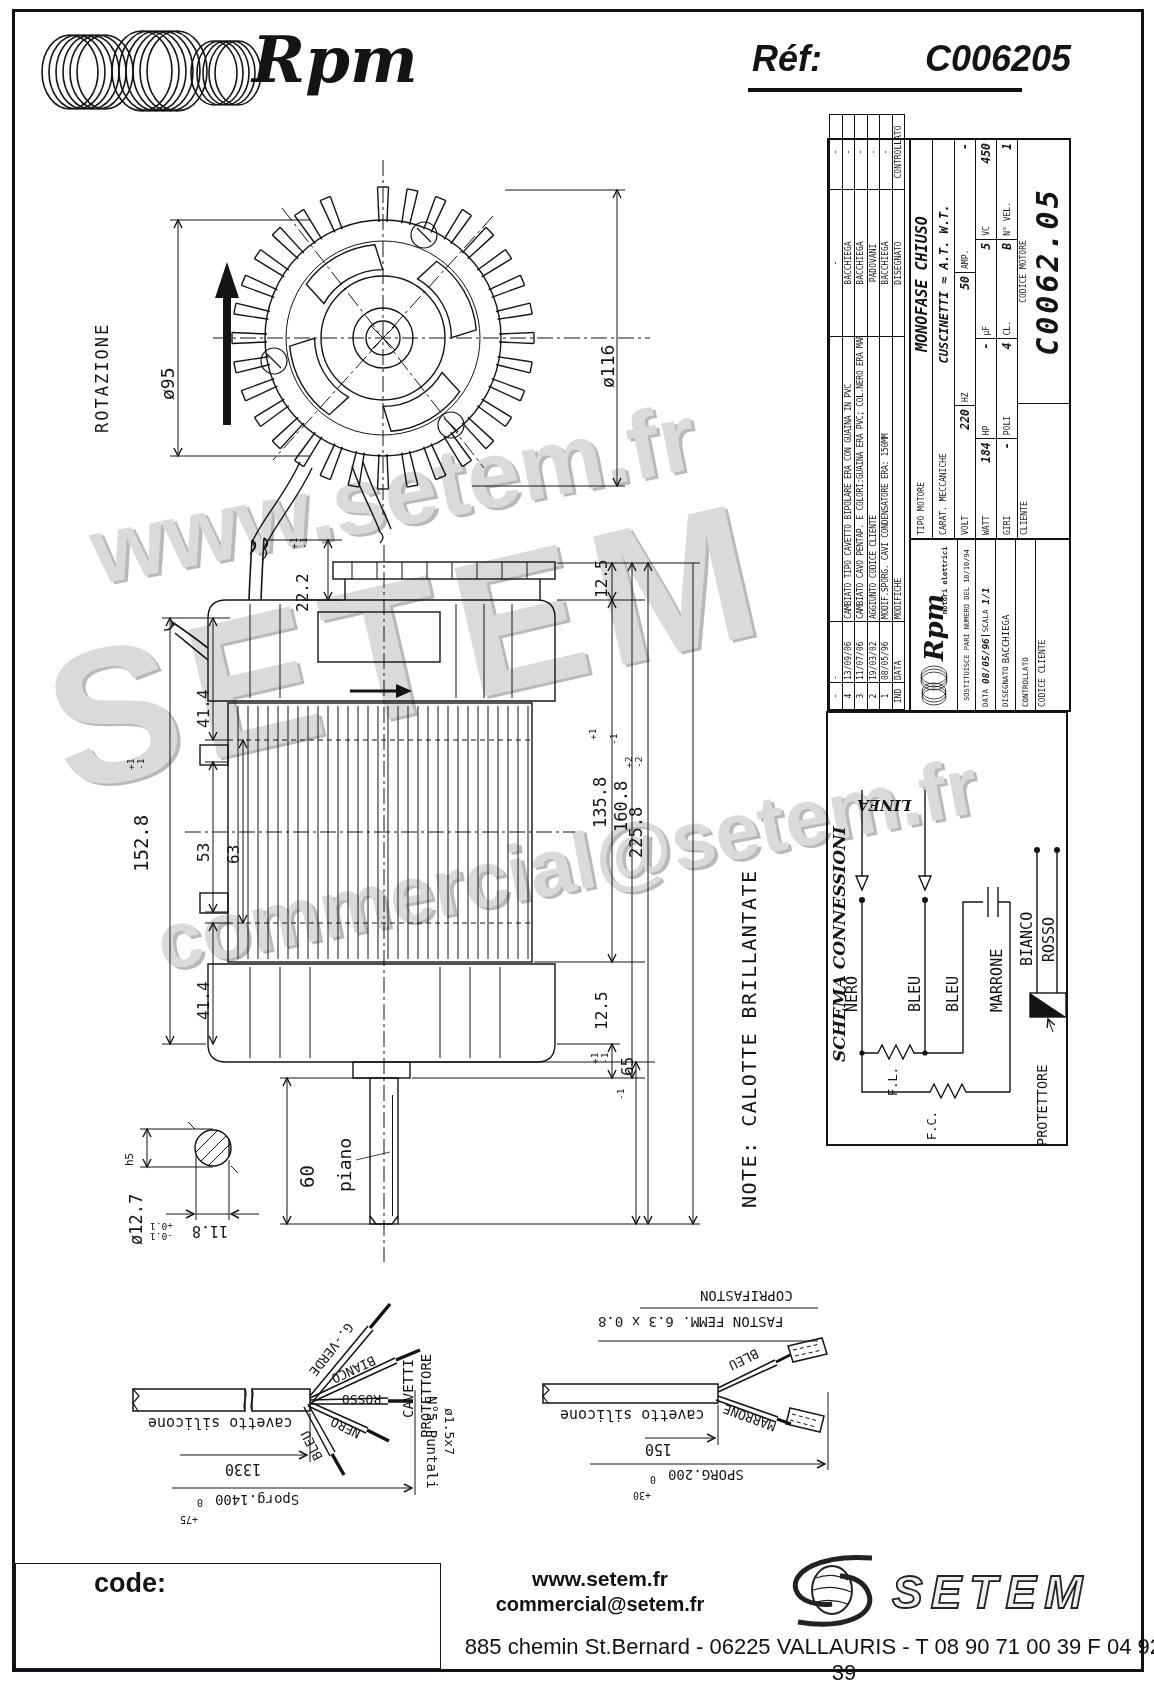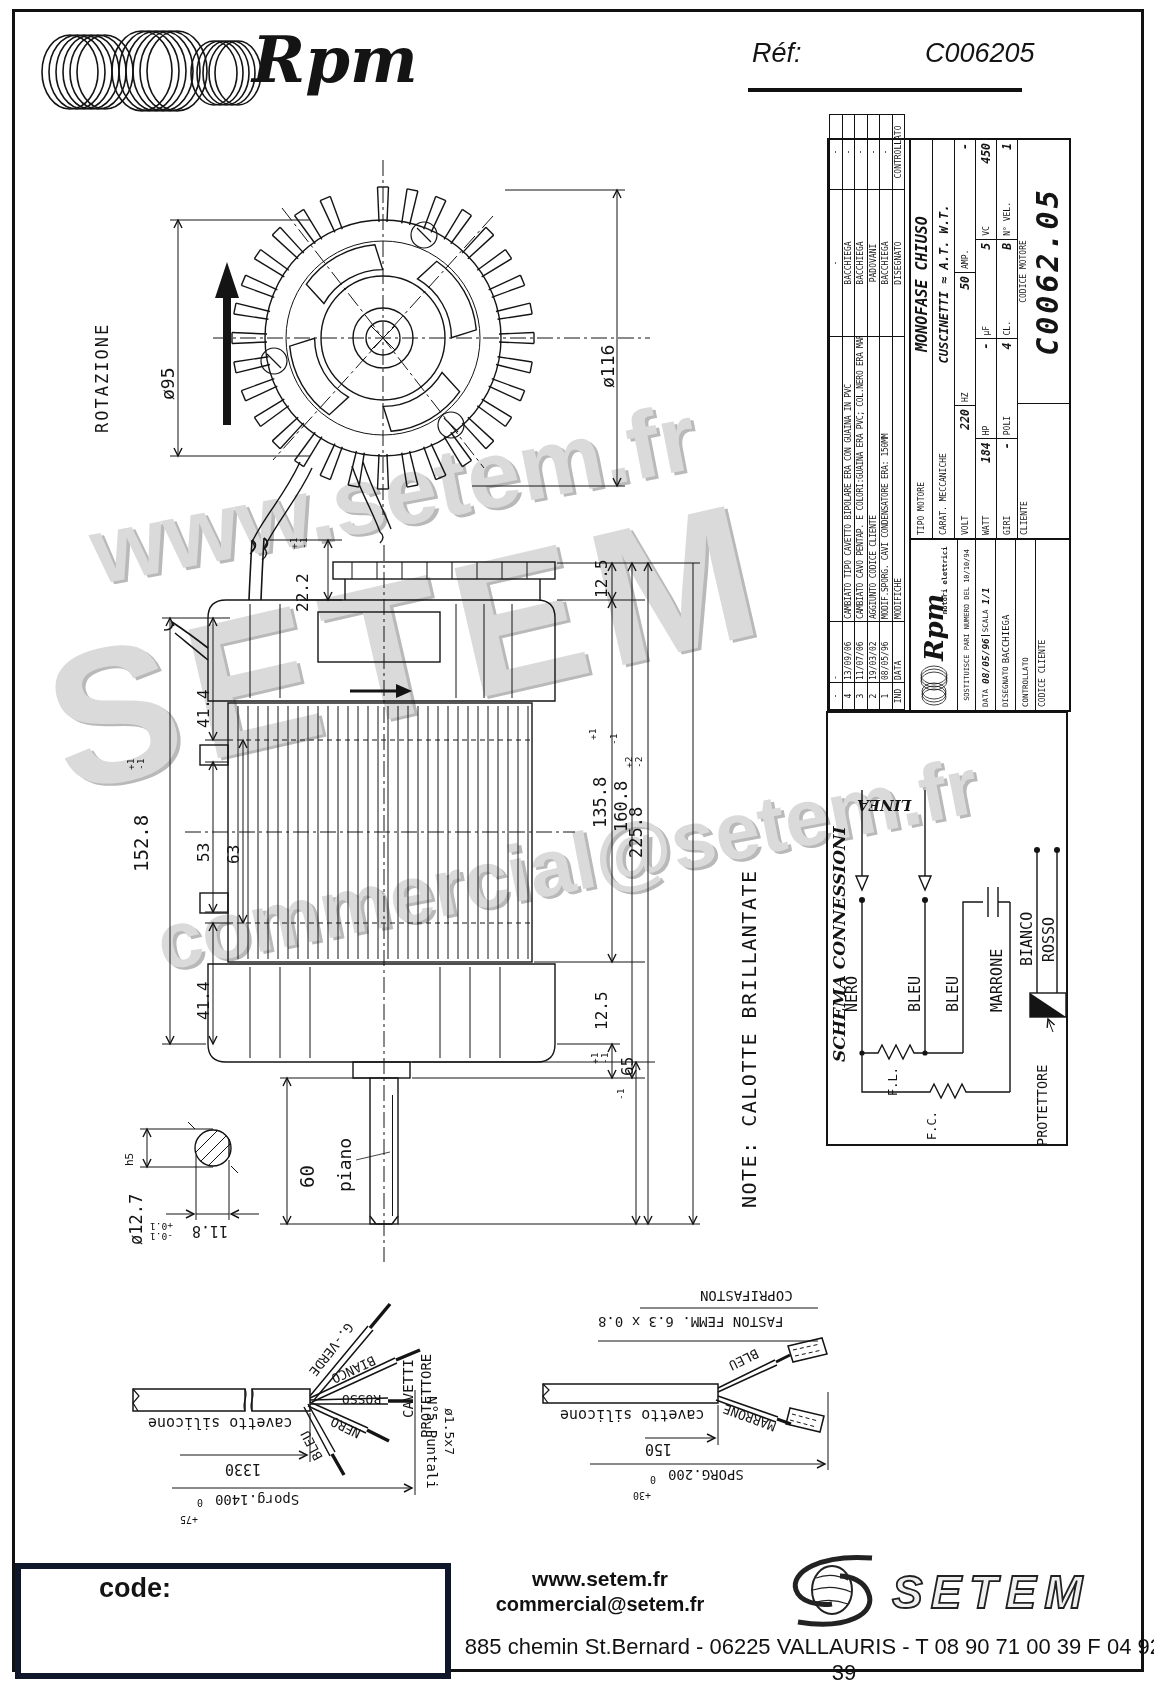--- a/index.html
+++ b/index.html
@@ -18,21 +18,21 @@
        font-family:"DejaVu Sans Mono",monospace;color:#141414;}
   .r90{transform:rotate(-90deg);}
   .r90cw{transform:rotate(90deg);}
   .r180{transform:rotate(180deg);transform-origin:50% 50%;}
   .tol{display:flex;flex-direction:column;font-size:9.5px;line-height:9.5px;}
   .bi{font-weight:bold;font-style:italic;}
   
   .hdr-rpm{position:absolute;left:252px;top:22px;font-family:"DejaVu Serif",serif;
       font-style:italic;font-weight:bold;font-size:64px;z-index:3;}
   .ref{position:absolute;top:38px;font-family:"Liberation Sans",sans-serif;
-      font-weight:normal;font-style:italic;font-size:27px;z-index:3;}
+      font-weight:bold;font-style:italic;font-size:36px;z-index:3;}
   #ref-underline{position:absolute;left:748px;top:88px;width:274px;height:4px;background:#111;z-index:3;}
   
   #tblock{position:absolute;left:827px;top:712px;width:570px;height:240px;
       transform:rotate(-90deg);transform-origin:0 0;border:2px solid #111;z-index:4;
       font-family:"DejaVu Sans Mono",monospace;}
   #tblock table{border-collapse:collapse;width:570px;table-layout:fixed;}
   #tblock td{border:1.5px solid #111;height:11.5px;padding:0 2px;overflow:hidden;
       font-size:8px;white-space:nowrap;}
   td.c-ind{width:22px;text-align:center;}
   td.c-date{width:56px;font-size:7.5px;}
@@ -58,21 +58,21 @@
   .sc{flex:1;display:flex;align-items:center;justify-content:space-between;border-right:1.5px solid #111;padding:0 3px;}
   .sc:last-child{border-right:none;}
   .sc .tl{font-size:8px;}
   .sc .sv{font-weight:bold;font-style:italic;font-size:11.5px;}
   #tb-bottom{flex:1;display:flex;}
   .cliente{width:128px;border-right:1.5px solid #111;font-size:8px;padding:2px 3px;}
   .cmot{flex:1;display:flex;flex-direction:column;align-items:center;}
   .cmot .tl{font-size:8px;align-self:center;margin-top:1px;}
   .cmot-val{font-weight:bold;font-style:italic;font-size:30px;letter-spacing:3px;margin-top:2px;}
   
-  #code-box{position:absolute;left:15px;top:1563px;width:424px;height:104px;border:6px solid #0f172a;
+  #code-box{position:absolute;left:15px;top:1563px;width:424px;height:104px;border:1px solid #0f172a;
       background:#fff;z-index:5;font-family:"Liberation Sans",sans-serif;}
   #code-box .cl{font-size:27px;font-weight:bold;margin:4px 0 0 78px;}
   #code-box .cv{font-size:55px;font-weight:bold;text-align:center;margin-top:-6px;letter-spacing:1px;}
   .foot{position:absolute;z-index:5;font-family:"Liberation Sans",sans-serif;font-weight:bold;color:#111;}
 </style>
 </head>
 <body>
 
 <div class="wm" style="left:92px;top:498px;font-size:95px;transform:rotate(-11deg);">www.setem.fr</div>
 <div class="wm" style="left:52px;top:618px;font-size:192px;letter-spacing:14px;transform:rotate(-13deg);">SETEM</div>

